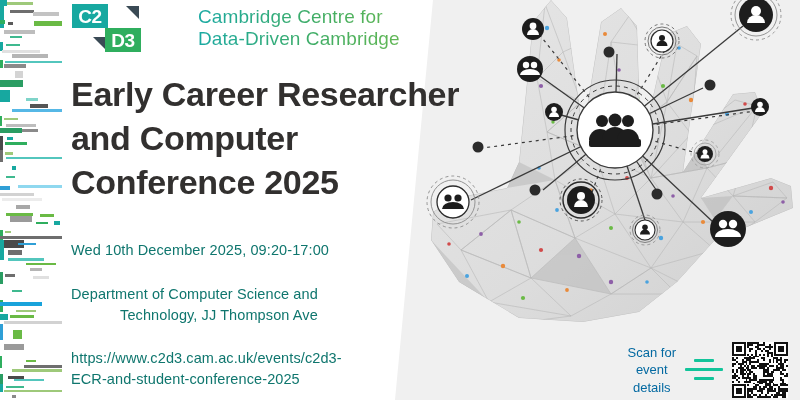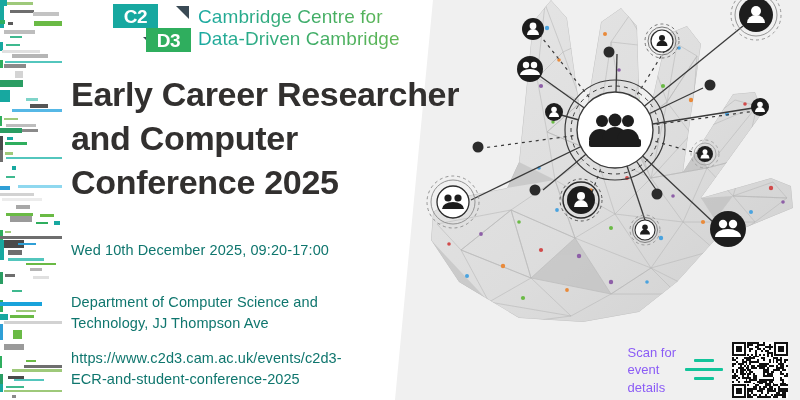--- a/index.html
+++ b/index.html
@@ -42,21 +42,21 @@
   .logo{
     position:absolute;left:72px;top:4px;
     z-index:5;
     display:flex;align-items:center;
   }
   .logo-mark{
     position:relative;
     width:66px;height:48px;
     flex:0 0 auto;
   }
-  .lm-cell{position:absolute;width:45px;height:24px;margin-left:41px;}
+  .lm-cell{position:absolute;width:36px;height:24px;}
   .lm-c2{left:0;top:0;background:#17a8a0;}
   .lm-d3{left:33px;top:24px;background:#2fae5e;}
   .lm-tr{left:33px;top:0;background:transparent;}
   .lm-bl{left:0;top:24px;background:transparent;}
   .lm-cell span{
     position:absolute;left:0;right:0;top:0;bottom:0;
     color:#ffffff;
     font-size:19px;font-weight:700;
     letter-spacing:-0.5px;
     display:flex;align-items:center;justify-content:center;
@@ -108,32 +108,32 @@
   .detail{
     position:absolute;left:71px;
     z-index:5;
     font-size:14.5px;
     line-height:1.45;
     color:#0f766e;
     font-weight:400;
     letter-spacing:0.1px;
   }
   .detail-when{top:240px;}
-  .detail-where{top:292px;}
+  .detail-where{top:284px;text-align:right;}
   .detail-url{top:348px;}
 
   
   .scanblock{
     position:absolute;right:12px;bottom:2px;
     z-index:5;
     display:flex;align-items:center;
   }
   .scan-text{
-    text-align:left;
-    color:#8b5cf6;
+    text-align:center;
+    color:#0369a1;
     font-size:13px;
     line-height:1.35;
     margin-right:9px;
   }
   .scan-dashes{
     position:relative;
     width:38px;height:34px;
     margin-right:9px;
     flex:0 0 auto;
   }

